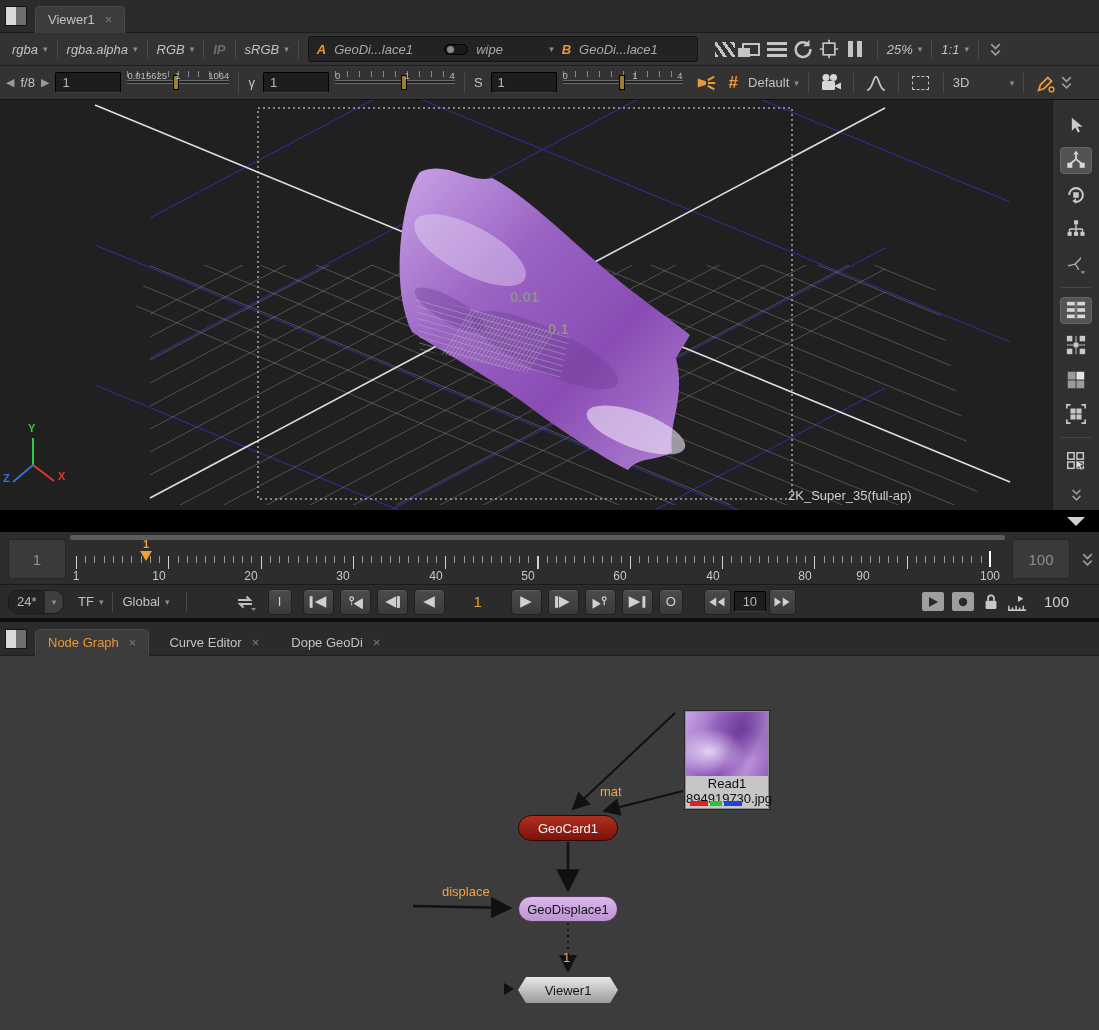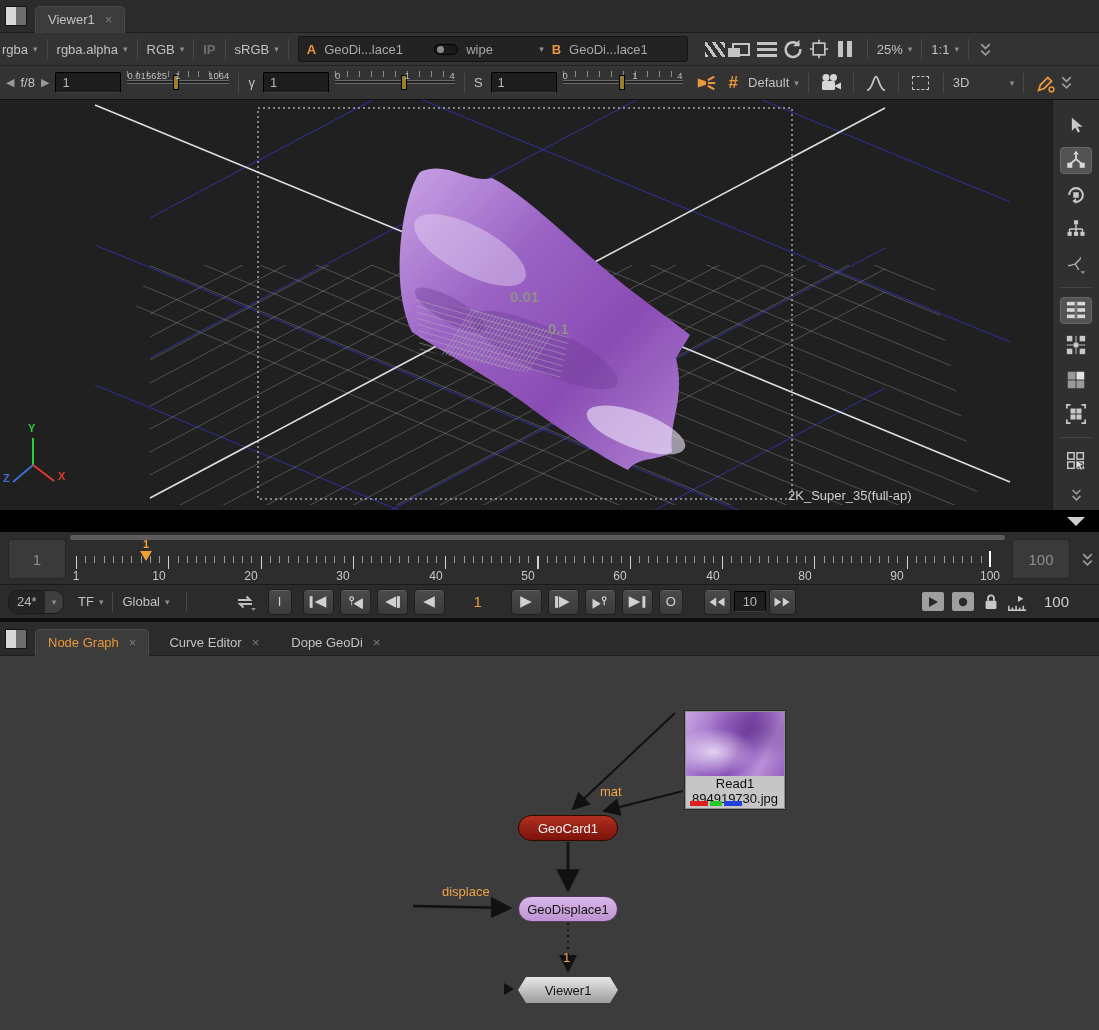--- a/index.html
+++ b/index.html
@@ -18,21 +18,21 @@
 
   
   #tabbar1 { left:0; top:0; width:1099px; height:33px; background:#2b2b2b; border-bottom:1px solid #1c1c1c; }
   .pane-icon { width:22px; height:20px; background:linear-gradient(90deg,#d9d9d9 0 10px,#6e6e6e 10px); border:1px solid #141414; }
   .tab { height:27px; display:flex; align-items:center; gap:10px; padding:0 12px;
     border-radius:5px 5px 0 0; font-size:13px; }
   .tab.active { background:#3c3c3c; border:1px solid #4a4a4a; border-bottom:none; }
   .tab-close { color:#7d7d7d; font-size:13px; }
 
   
-  #vtoolbar1 { left:0; top:33px; width:1099px; height:33px; background:#333333; border-bottom:1px solid #222; padding:0 2px; }
+  #vtoolbar1 { left:0; top:33px; width:1099px; height:33px; background:#333333; border-bottom:1px solid #222; padding:0 12px;font-style:italic; }
   #vtoolbar2 { left:0; top:66px; width:1099px; height:34px; background:#333333; border-bottom:1px solid #111; padding:0 6px; }
   .abgroup { background:#232323; border:1px solid #141414; border-radius:3px; height:26px; padding:0 8px; display:flex; align-items:center; gap:8px; }
   .ab-badge { color:#e8973a; font-size:13px; font-weight:bold; }
   .toggle { width:24px; height:11px; border-radius:6px; background:#1a1a1a; border:1px solid #000; position:relative; }
   .toggle::after { content:""; position:absolute; left:2px; top:1px; width:7px; height:7px; border-radius:50%; background:#8a8a8a; }
   .icon24 { width:26px; height:24px; display:flex; align-items:center; justify-content:center; }
   .stripes { width:20px; height:15px; background:repeating-linear-gradient(55deg,#c4c4c4 0 3px,transparent 3px 7px); }
   .hlines { width:20px; height:15px; background:repeating-linear-gradient(0deg,#c4c4c4 0 2.5px,transparent 2.5px 6px); }
   .pausebars { width:14px; height:16px; border-left:5px solid #c4c4c4; border-right:5px solid #c4c4c4; }
   .proxy { width:18px; height:13px; border:2px solid #c4c4c4; position:relative; }
@@ -506,21 +506,21 @@
     <div class="major"></div>
     <span class="ticklbl" style="left:6px">1</span>
     <span class="ticklbl" style="left:89px">10</span>
     <span class="ticklbl" style="left:181px">20</span>
     <span class="ticklbl" style="left:273px">30</span>
     <span class="ticklbl" style="left:366px">40</span>
     <span class="ticklbl" style="left:458px">50</span>
     <span class="ticklbl" style="left:550px">60</span>
     <span class="ticklbl" style="left:643px">40</span>
     <span class="ticklbl" style="left:735px">80</span>
-    <span class="ticklbl" style="left:827px">90</span>
+    <span class="ticklbl" style="left:793px">90</span>
     <span class="ticklbl" style="left:920px">100</span>
     <div id="playhead"></div>
     <span id="playhead-lbl">1</span>
     <div id="endmarker"></div>
   </div>
   <div class="framebox" style="left:1012px">100</div>
   <svg width="15" height="15" viewBox="0 0 14 14" style="position:absolute;left:1080px;top:20px">
     <path class="chev" d="M3 2l4 4 4-4M3 8l4 4 4-4"></path>
   </svg>
 </div>
@@ -656,21 +656,21 @@
       </marker>
     </defs>
     <line x1="675" y1="57" x2="573" y2="153" stroke="#111" stroke-width="2" marker-end="url(#ah2)"></line>
     <line x1="683" y1="135" x2="604" y2="155" stroke="#111" stroke-width="2" marker-end="url(#ah2)"></line>
     <line x1="413" y1="250" x2="510" y2="252" stroke="#111" stroke-width="2.4" marker-end="url(#ah2)"></line>
     <line x1="568" y1="186" x2="568" y2="234" stroke="#111" stroke-width="2.6" marker-end="url(#ah2)"></line>
     <line x1="568" y1="267" x2="568" y2="315" stroke="#111" stroke-width="2" stroke-dasharray="2 4" marker-end="url(#ah2)"></line>
     <path d="M504 327l10 6-10 6z" fill="#111"></path>
   </svg>
 
-  <div class="node-box" style="left:685px;top:55px;width:100px;height:98px">
+  <div class="node-box" style="left:685px;top:55px;width:84px;height:98px">
     <div style="height:64px;background:
         radial-gradient(ellipse at 28% 62%, rgba(240,228,250,.85), transparent 42%),
         radial-gradient(ellipse at 72% 28%, rgba(80,35,120,.5), transparent 48%),
         linear-gradient(115deg,#c7a6e2 0%,#9d6cc6 32%,#8a52b8 55%,#b88fd8 78%,#9661bd 100%)"></div>
     <div>Read1</div>
     <div>894919730.jpg</div>
     <div class="chanstrip">
       <i style="width:18px;background:#e02020"></i>
       <i style="width:12px;background:#28c828"></i>
       <i style="width:18px;background:#2040e0"></i>

